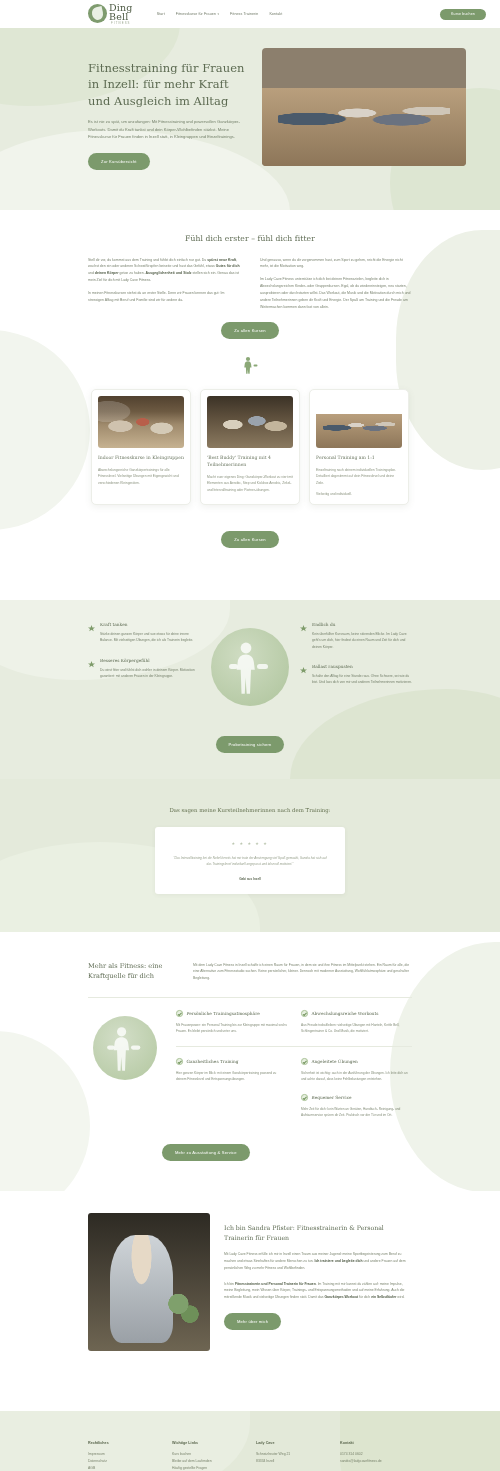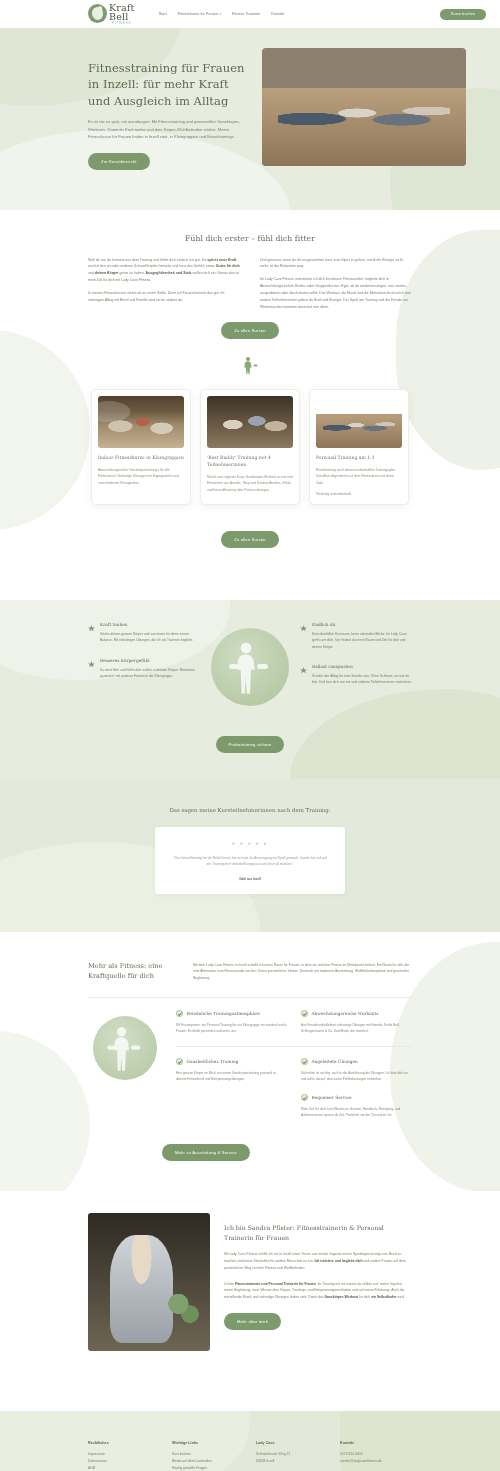--- a/index.html
+++ b/index.html
@@ -365,21 +365,21 @@
 </style>
 </head>
 <body>
 
 <div class="page">
 
   <div class="header">
     <div class="logo">
       <div class="logo-mark"></div>
       <div class="logo-text">
-        <span class="l1">Kraft</span>
+        <span class="l1">Ding</span>
         <span class="l2">Bell</span>
         <span class="l3">FITNESS</span>
       </div>
     </div>
     <div class="nav">
       <a href="#"><span>Start</span></a>
       <a href="#"><span>Fitnesskurse für Frauen</span><span class="caret">▾</span></a>
       <a href="#"><span>Fitness Trainerin</span></a>
       <a href="#"><span>Kontakt</span></a>
     </div>

